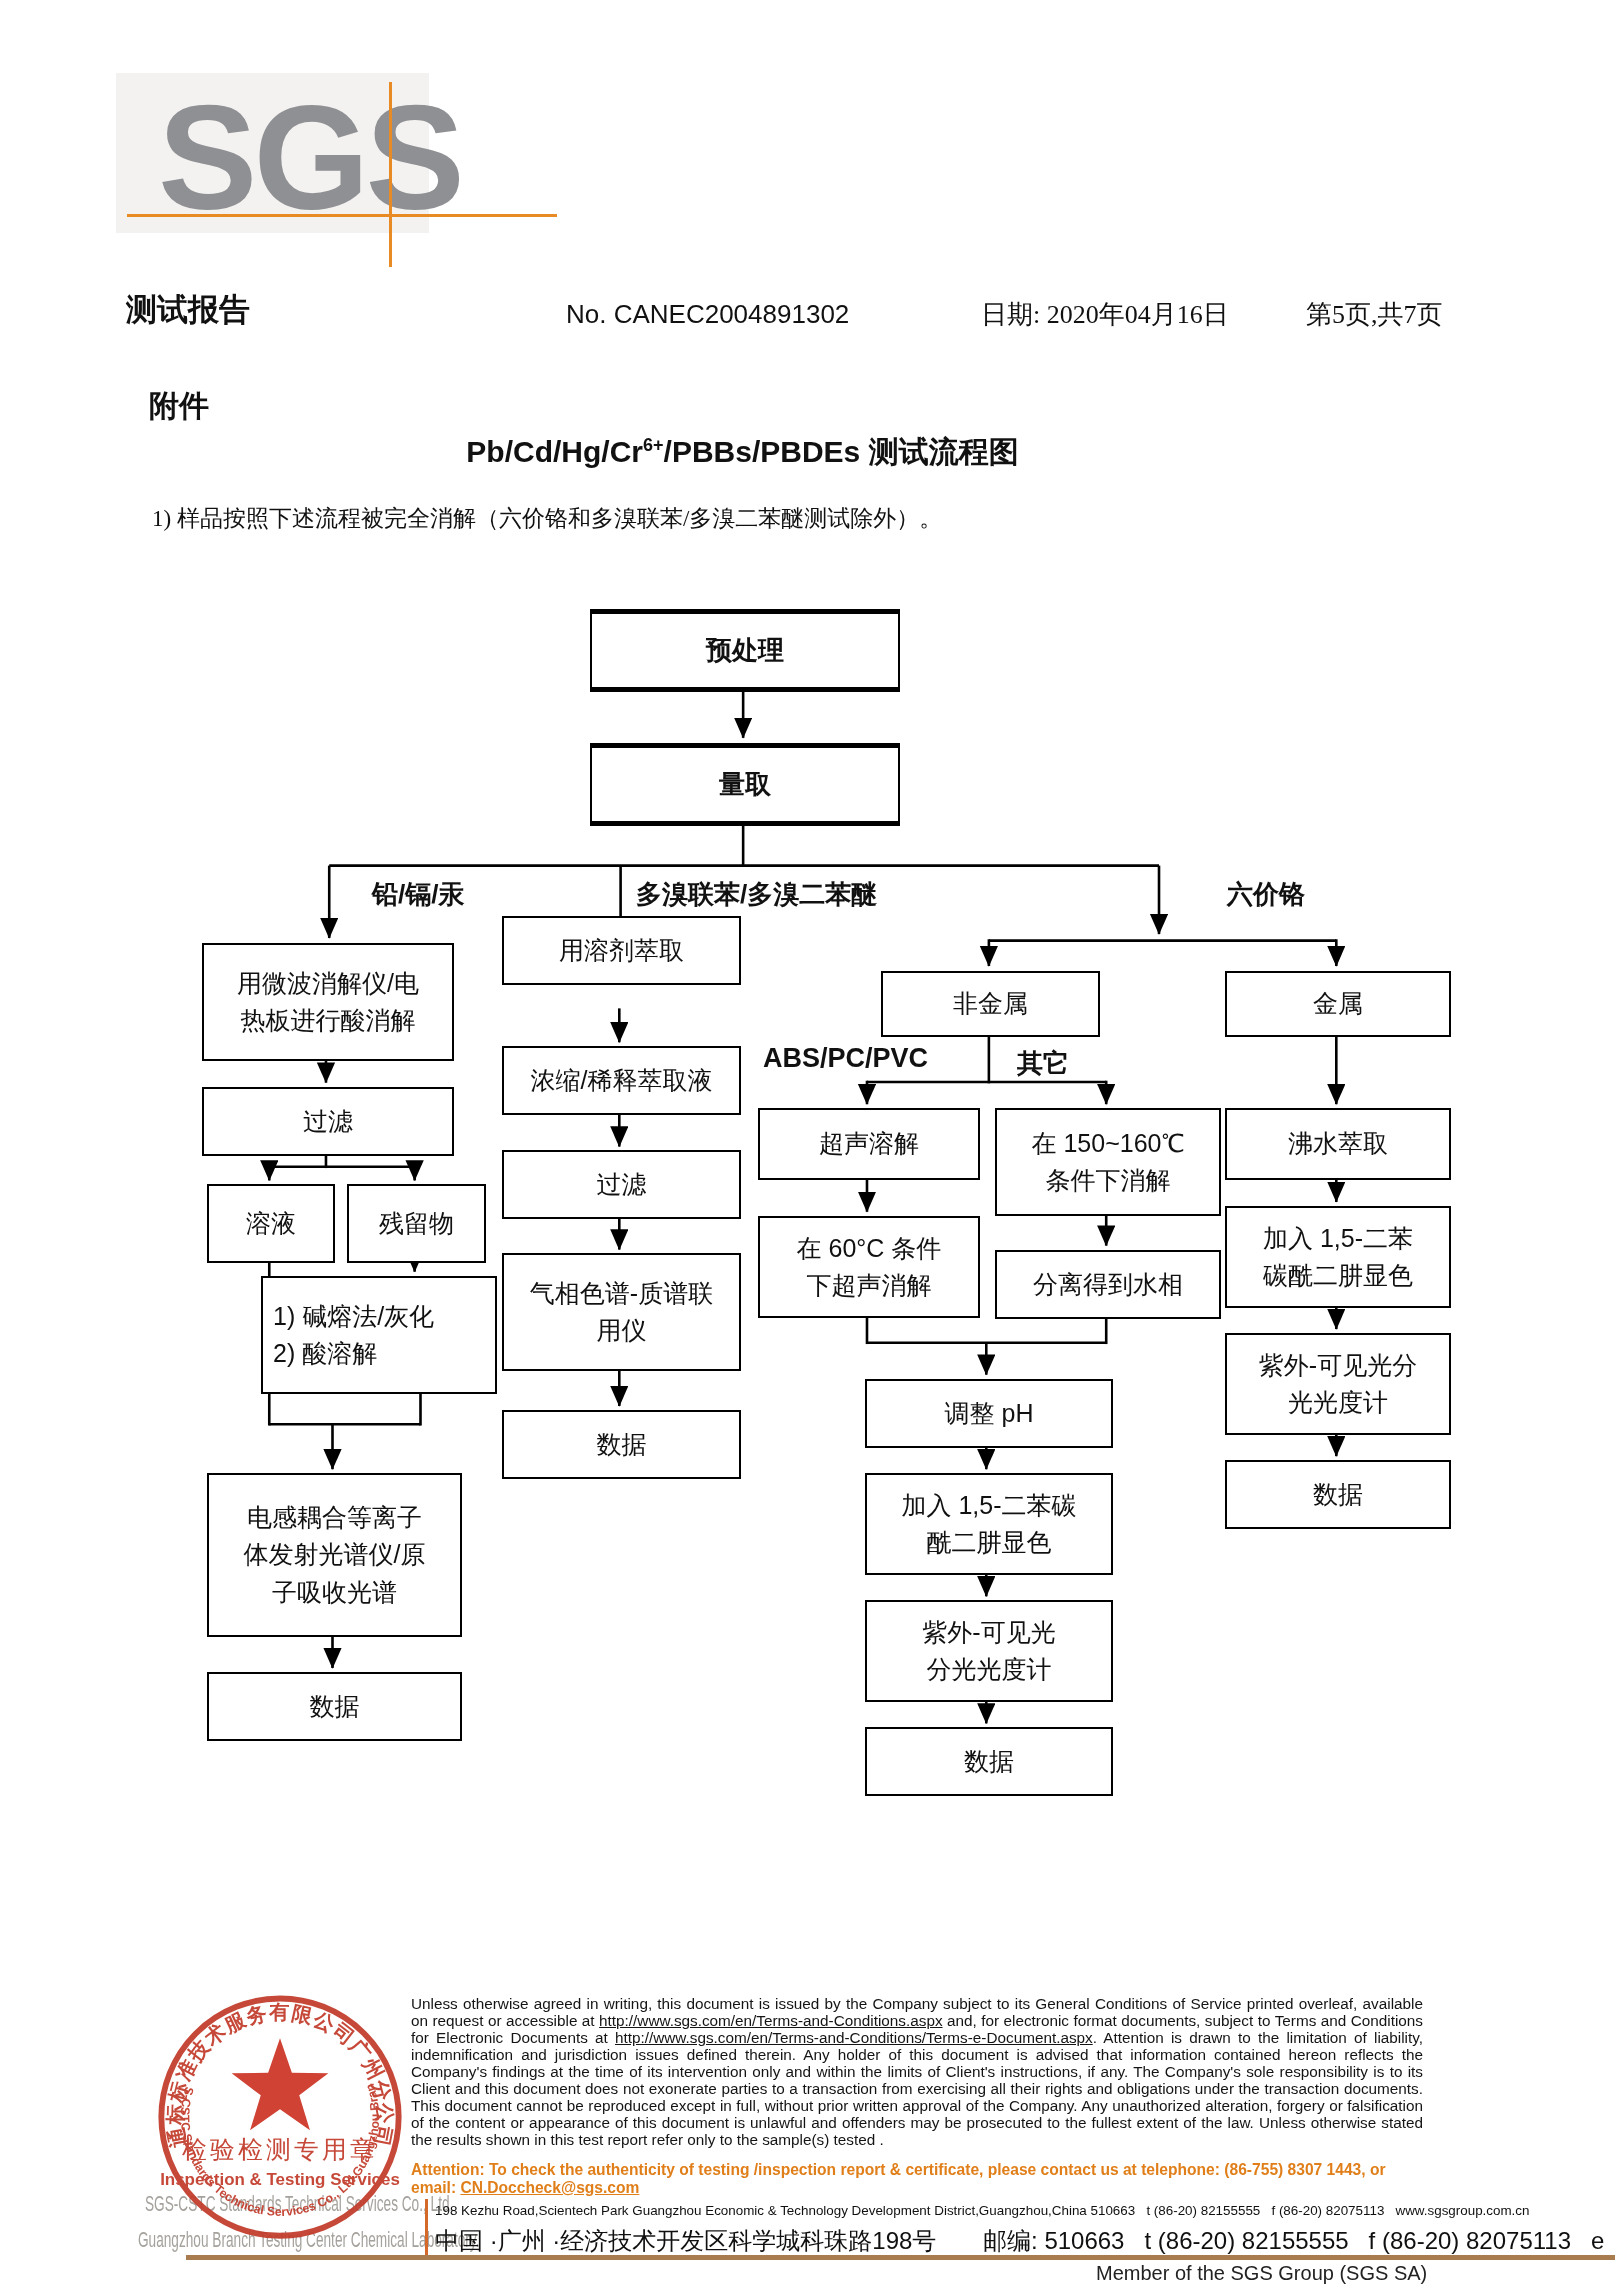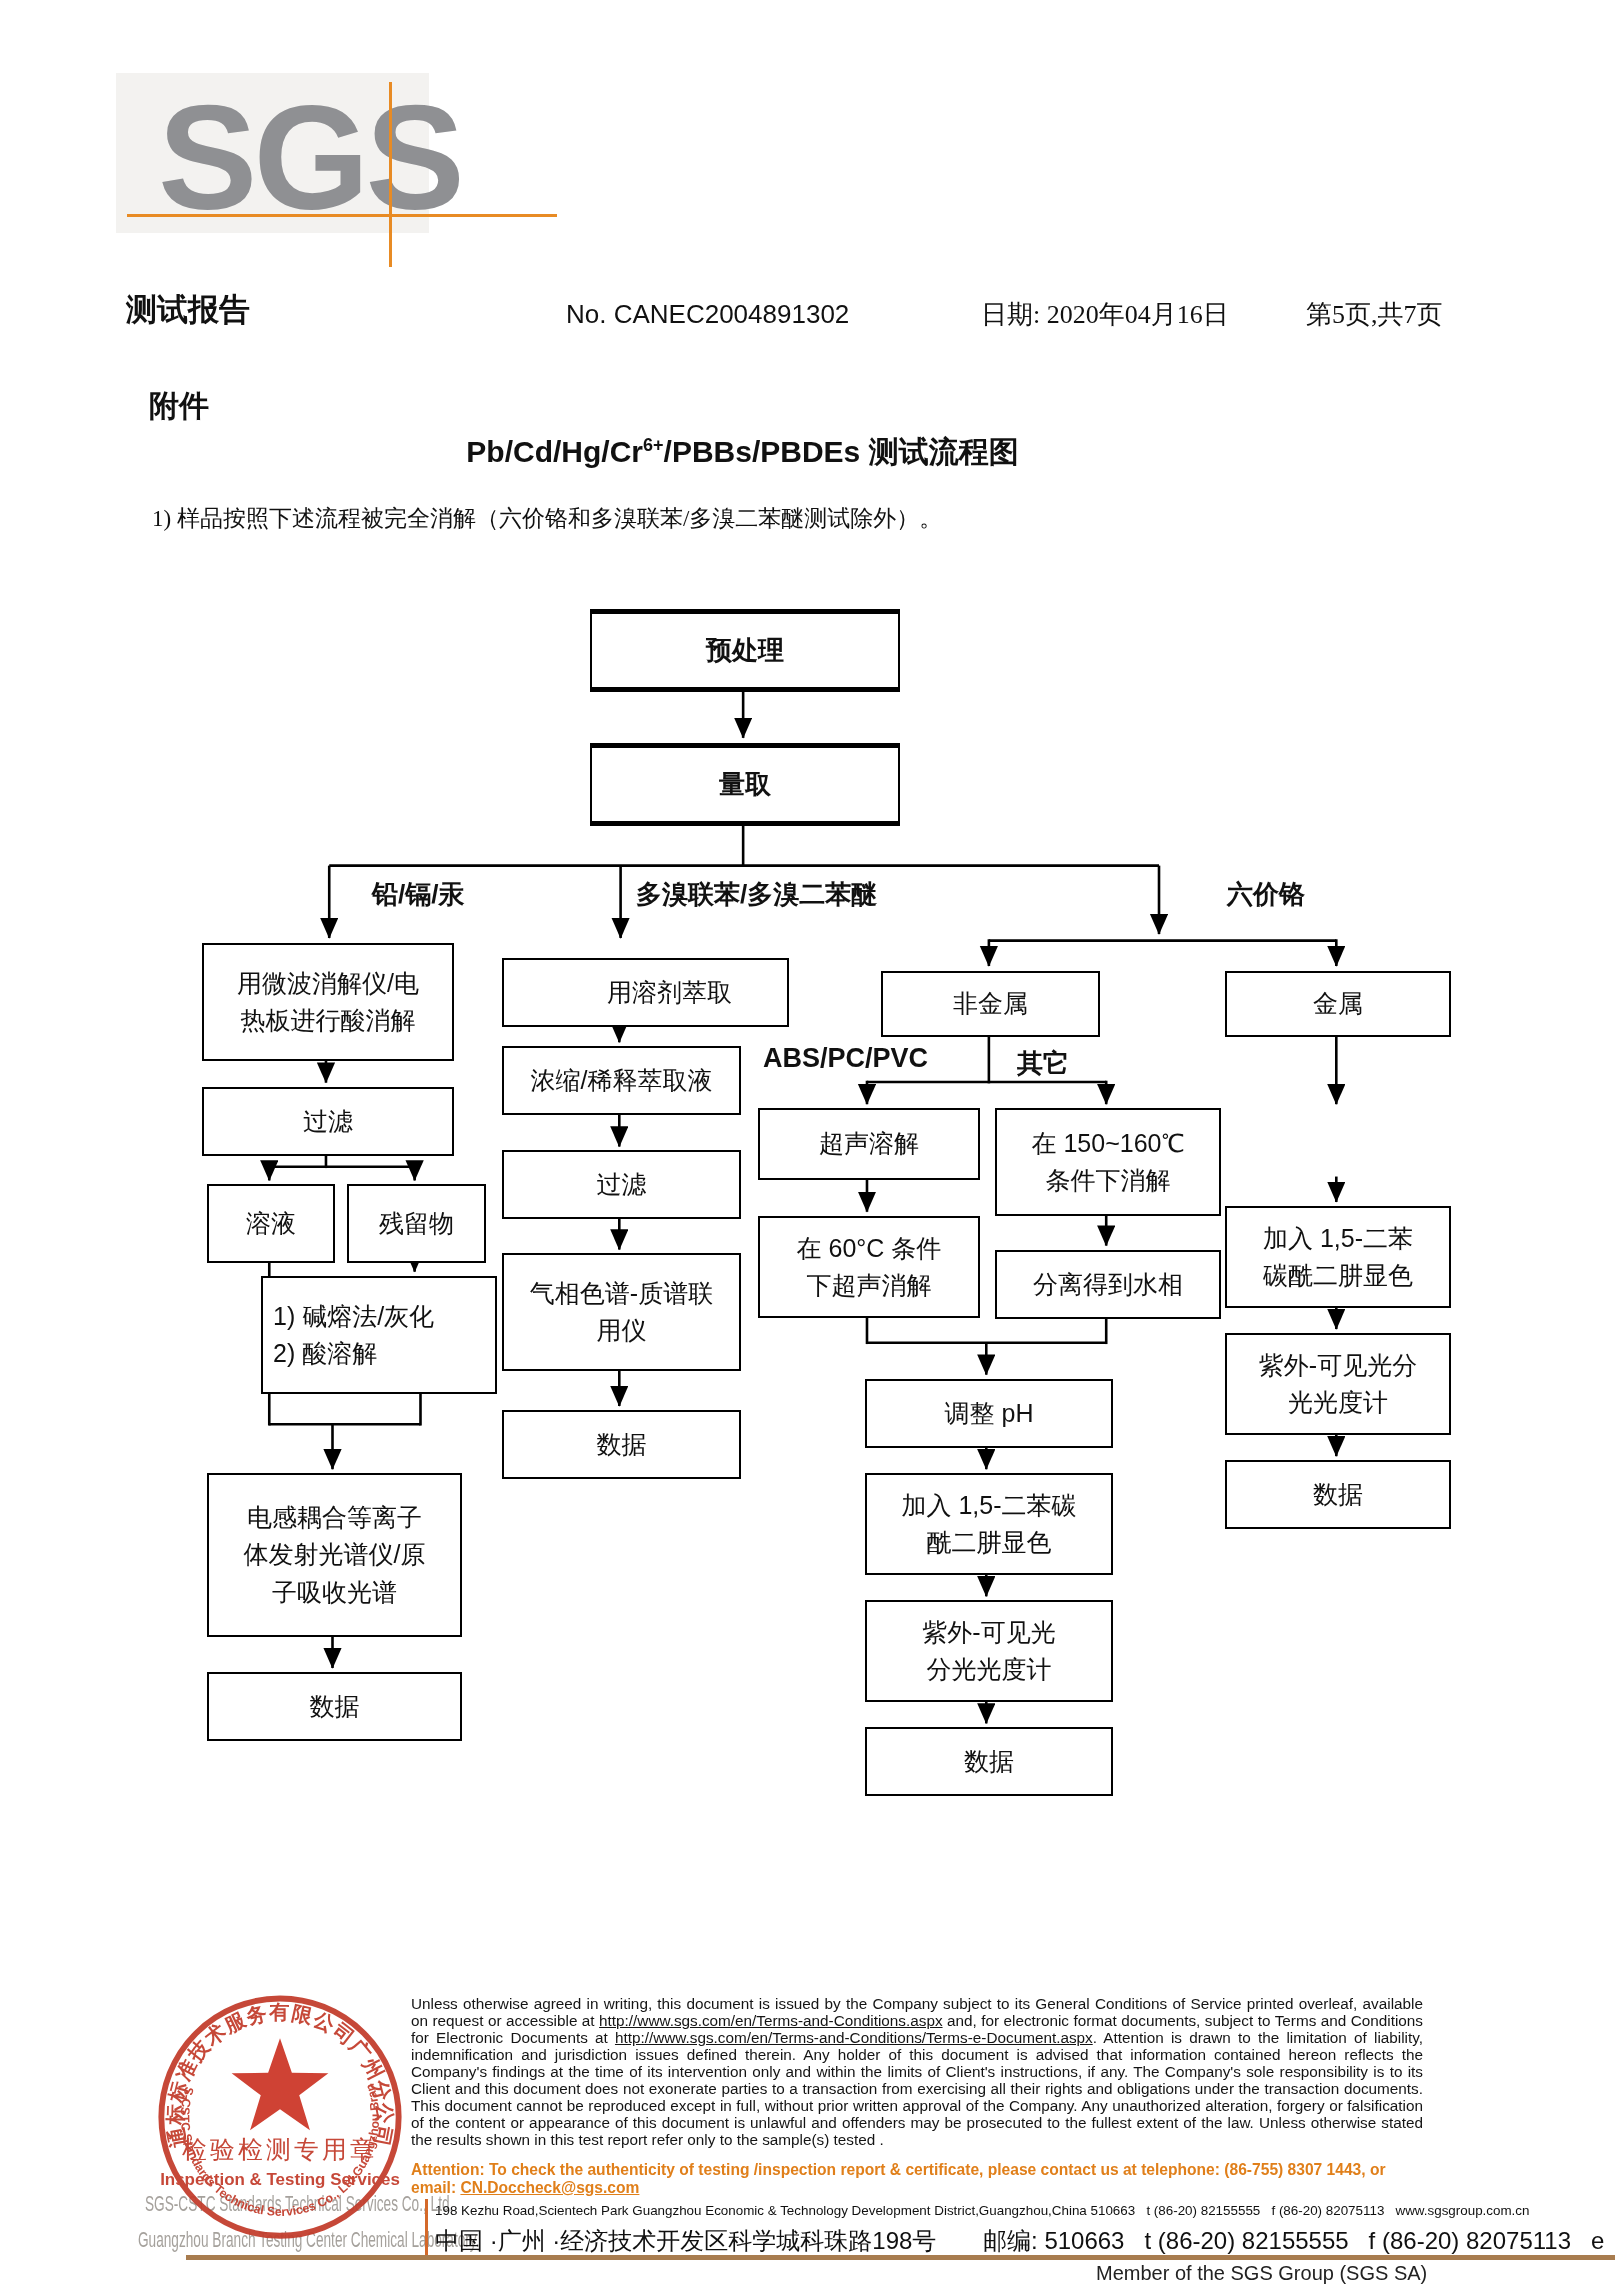--- a/index.html
+++ b/index.html
@@ -113,21 +113,21 @@
   <div class="box" style="left:202px;top:1087px;width:248px;height:65px;">过滤</div>
   <div class="box" style="left:207px;top:1184px;width:124px;height:75px;">溶液</div>
   <div class="box" style="left:347px;top:1184px;width:135px;height:75px;">残留物</div>
   <div class="box left" style="left:261px;top:1276px;width:222px;height:114px;">1) 碱熔法/灰化
 2) 酸溶解</div>
   <div class="box" style="left:207px;top:1473px;width:251px;height:160px;">电感耦合等离子
 体发射光谱仪/原
 子吸收光谱</div>
   <div class="box" style="left:207px;top:1672px;width:251px;height:65px;">数据</div>
 
-  <div class="box" style="left:502px;top:958px;width:235px;height:65px;padding-left:48px;">用溶剂萃取</div>
+  <div class="box" style="left:502px;top:916px;width:235px;height:65px;">用溶剂萃取</div>
   <div class="box" style="left:502px;top:1046px;width:235px;height:65px;">浓缩/稀释萃取液</div>
   <div class="box" style="left:502px;top:1150px;width:235px;height:65px;">过滤</div>
   <div class="box" style="left:502px;top:1253px;width:235px;height:114px;">气相色谱-质谱联
 用仪</div>
   <div class="box" style="left:502px;top:1410px;width:235px;height:65px;">数据</div>
 
   <div class="box" style="left:881px;top:971px;width:215px;height:62px;">非金属</div>
   <div class="box" style="left:1225px;top:971px;width:222px;height:62px;">金属</div>
 
   <div class="flabel" style="left:763px;top:1043px;font-size:27px;">ABS/PC/PVC</div>
@@ -139,20 +139,21 @@
   <div class="box" style="left:758px;top:1216px;width:218px;height:98px;">在 60°C 条件
 下超声消解</div>
   <div class="box" style="left:995px;top:1250px;width:222px;height:65px;">分离得到水相</div>
   <div class="box" style="left:865px;top:1379px;width:244px;height:65px;">调整 pH</div>
   <div class="box" style="left:865px;top:1473px;width:244px;height:98px;">加入 1,5-二苯碳
 酰二肼显色</div>
   <div class="box" style="left:865px;top:1600px;width:244px;height:98px;">紫外-可见光
 分光光度计</div>
   <div class="box" style="left:865px;top:1727px;width:244px;height:65px;">数据</div>
 
+  <div class="box" style="left:1225px;top:1108px;width:222px;height:68px;">沸水萃取</div>
   <div class="box" style="left:1225px;top:1206px;width:222px;height:98px;">加入 1,5-二苯
 碳酰二肼显色</div>
   <div class="box" style="left:1225px;top:1333px;width:222px;height:98px;">紫外-可见光分
 光光度计</div>
   <div class="box" style="left:1225px;top:1460px;width:222px;height:65px;">数据</div>
 
   <div class="abs gray-co" style="left:145px;top:2191px;">SGS-CSTC Standards Technical Services Co., Ltd.</div>
   <div class="abs gray-co" style="left:138px;top:2227px;">Guangzhou Branch Testing Center Chemical Laboratory.</div>
 
   <div class="abs disc" style="left:411px;top:1995px;width:1012px;">

